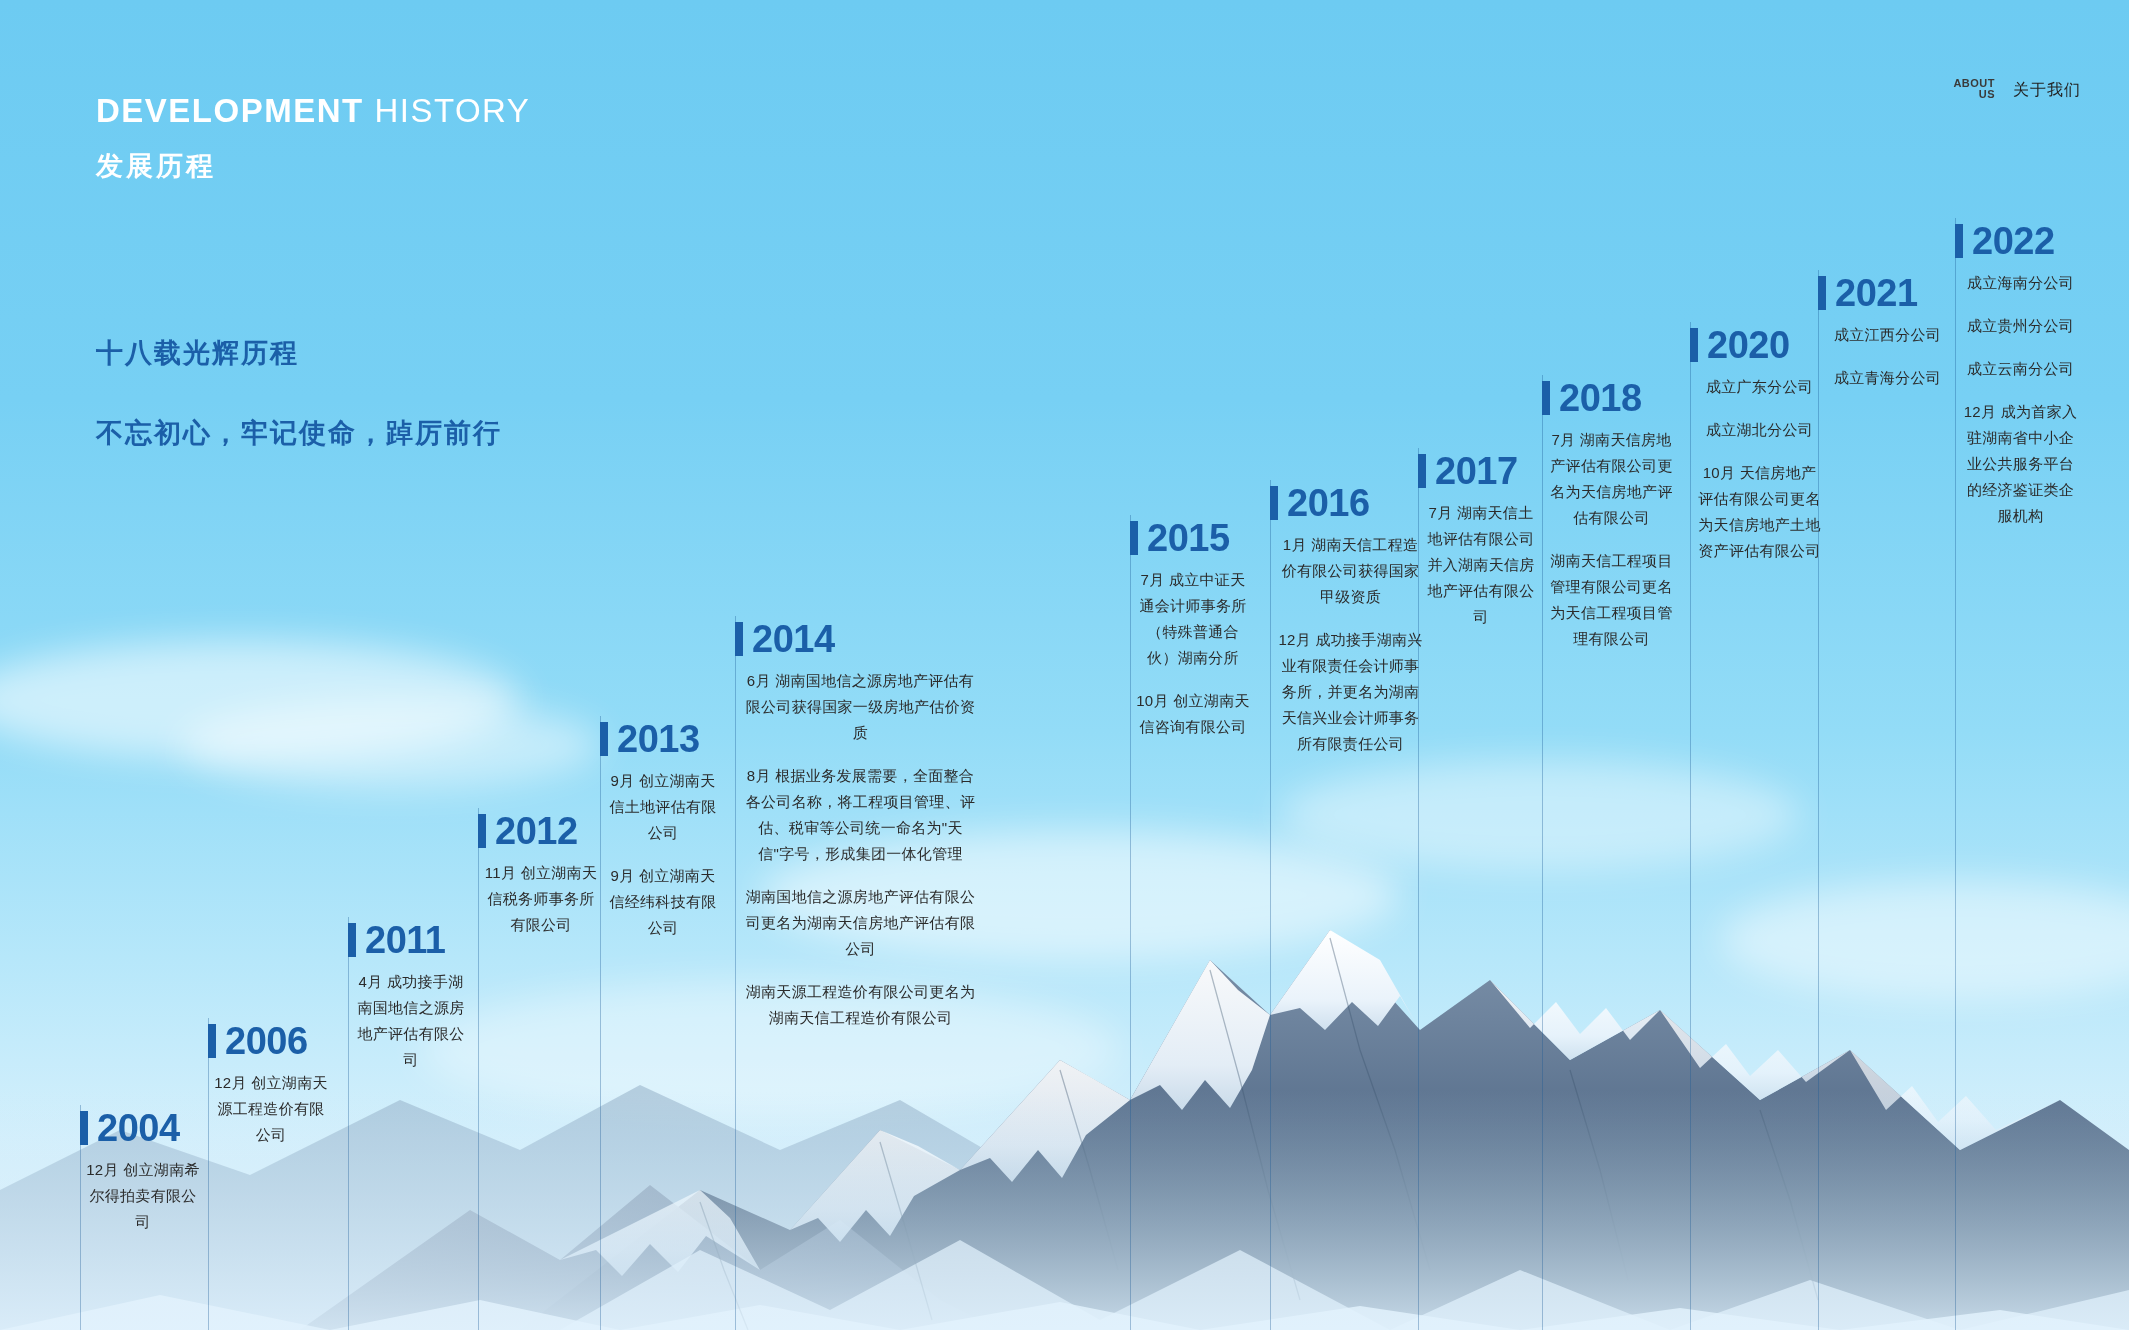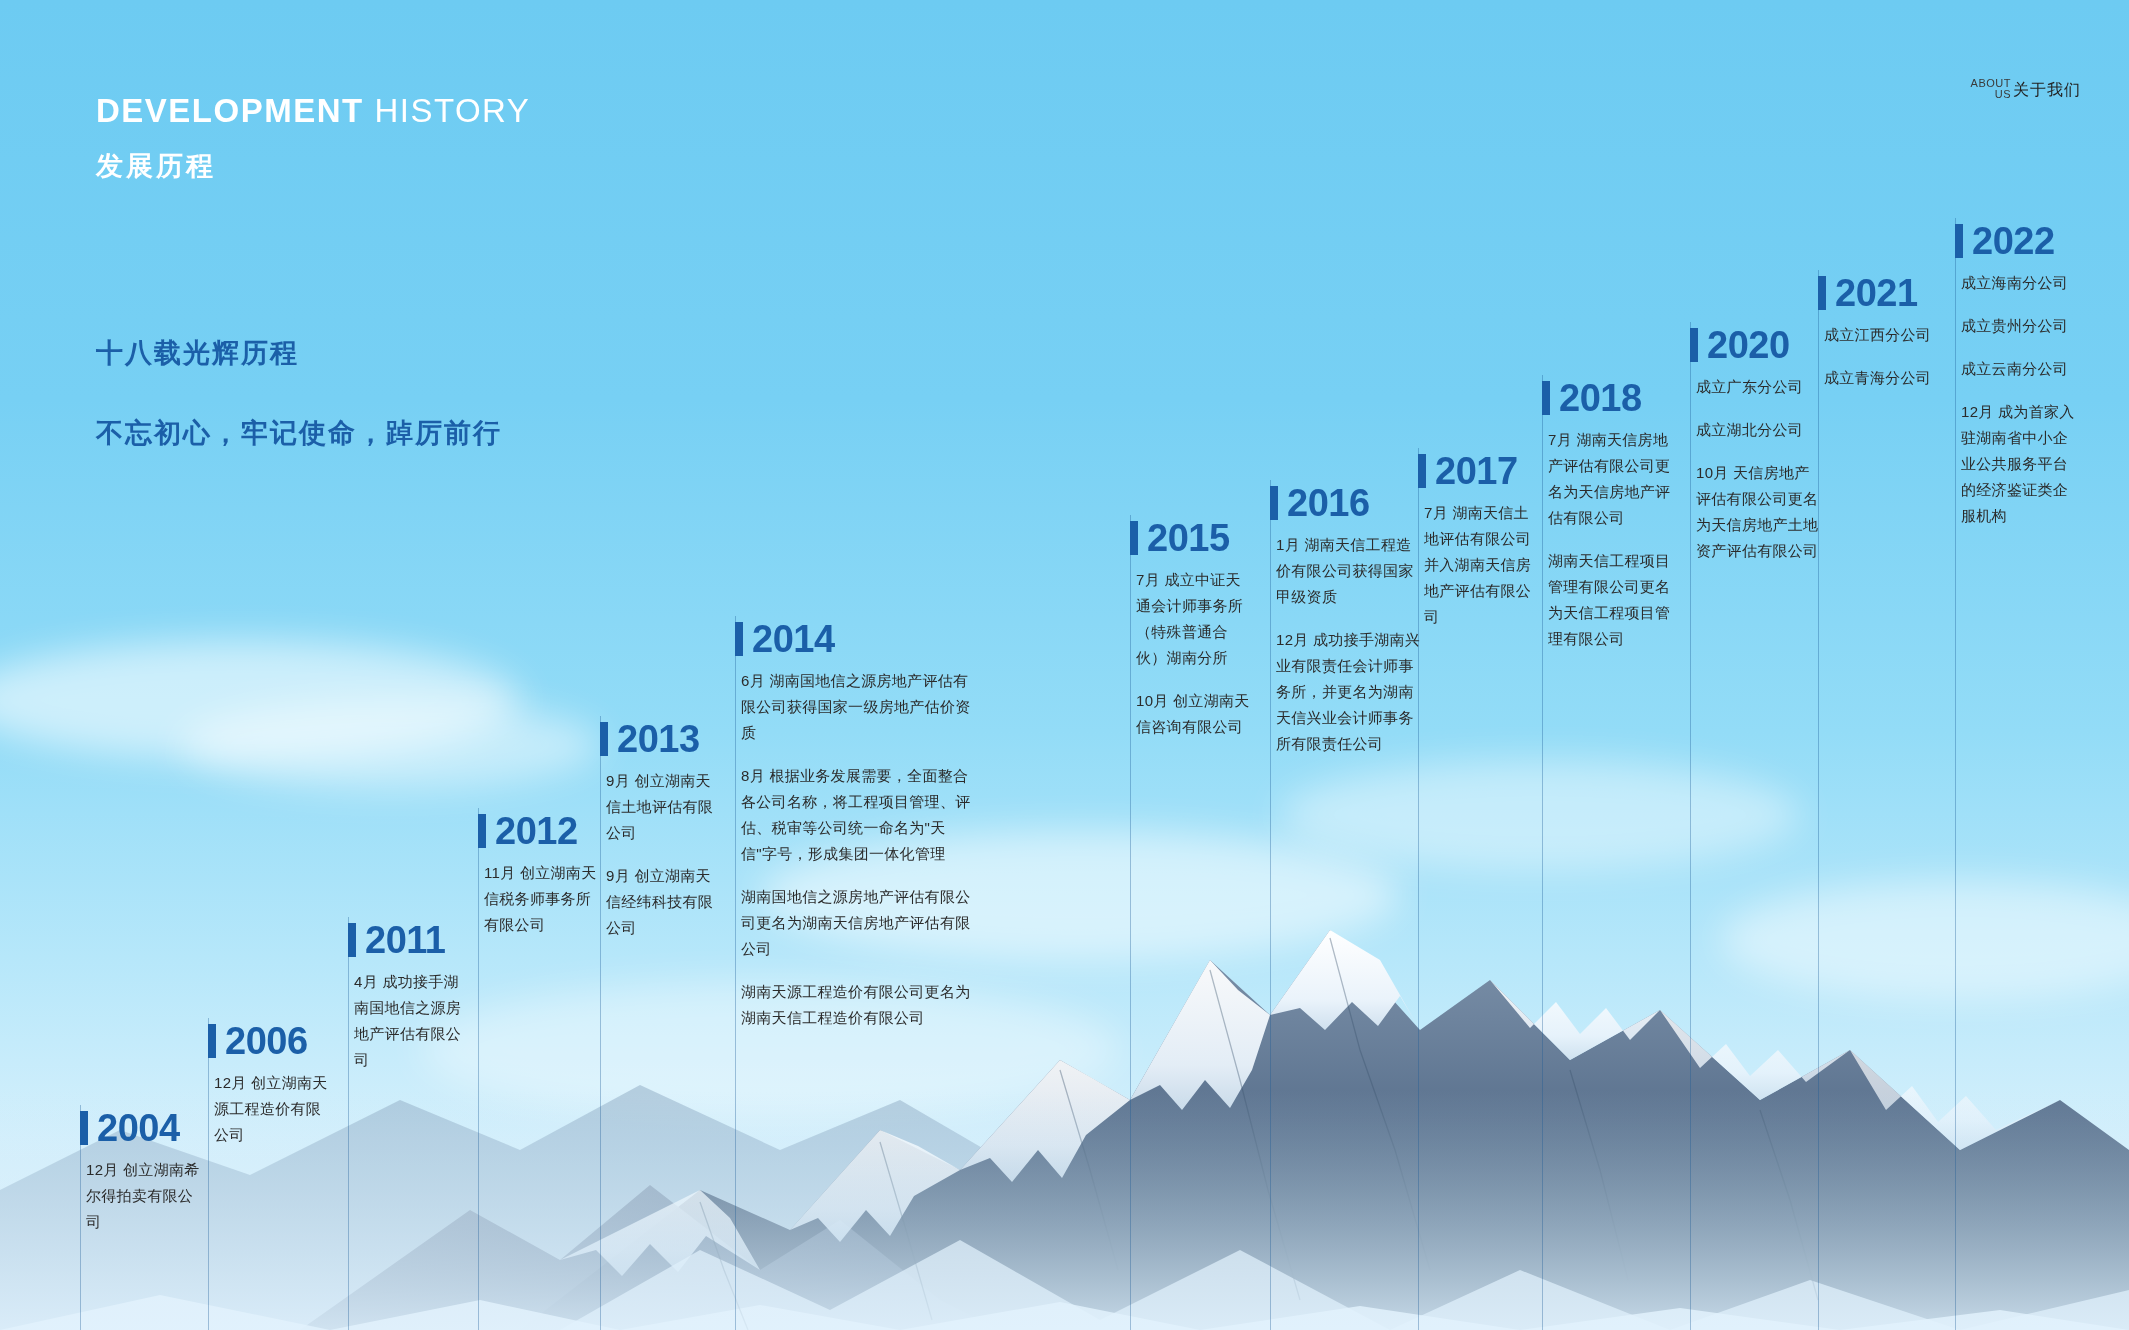--- a/index.html
+++ b/index.html
@@ -40,22 +40,22 @@
   #title-cn {
     margin-top:18px; font-size:27px; font-weight:700; color:#ffffff;
     letter-spacing:3px;
   }
 
   #about-us {
     position:absolute; right:48px; top:78px; z-index:6;
     display:flex; align-items:flex-end; color:#2a2a2a; white-space:nowrap;
   }
   #about-us .au-en {
-    font-size:11px; line-height:11px; font-weight:400; letter-spacing:.5px;
-    text-align:right; color:#3a3a3a; margin-right:2px; padding-bottom:1px;
+    font-size:11px; line-height:11px; font-weight:700; letter-spacing:.5px;
+    text-align:right; color:#3a3a3a; margin-right:18px; padding-bottom:1px;
   }
   #about-us .au-cn { font-size:16px; font-weight:400; color:#222; letter-spacing:1px; }
 
   
   #slogan { position:absolute; left:96px; top:335px; z-index:6; }
   #slogan div { font-size:27px; font-weight:700; color:#1b5fa8; letter-spacing:2px; }
   #slogan .line2 { margin-top:44px; }
 
   
   #timeline { position:absolute; inset:0; z-index:5; }
@@ -63,21 +63,21 @@
   .tl-rule {
     position:absolute; left:0; top:0; width:1px; height:1330px;
     background:rgba(26,90,150,.35);
   }
   .tl-head { position:relative; display:flex; align-items:center; height:46px; }
   .tl-tick { width:8px; height:34px; background:#1b5fa8; margin-right:9px; }
   .tl-year {
     font-size:38px; font-weight:700; color:#1b5fa8;
     letter-spacing:-0.5px; line-height:38px;
   }
-  .tl-body { padding-left:6px; padding-top:6px; }
+  .tl-body { padding-left:6px; padding-top:6px;text-align:center; }
   .tl-p {
     font-size:15px; line-height:26px; color:#2b2b2b;
     margin-bottom:17px; letter-spacing:.3px;
   }
   .tl-p:last-child { margin-bottom:0; }
 </style>
 </head>
 <body>
 
 <div id="bg-sky">

